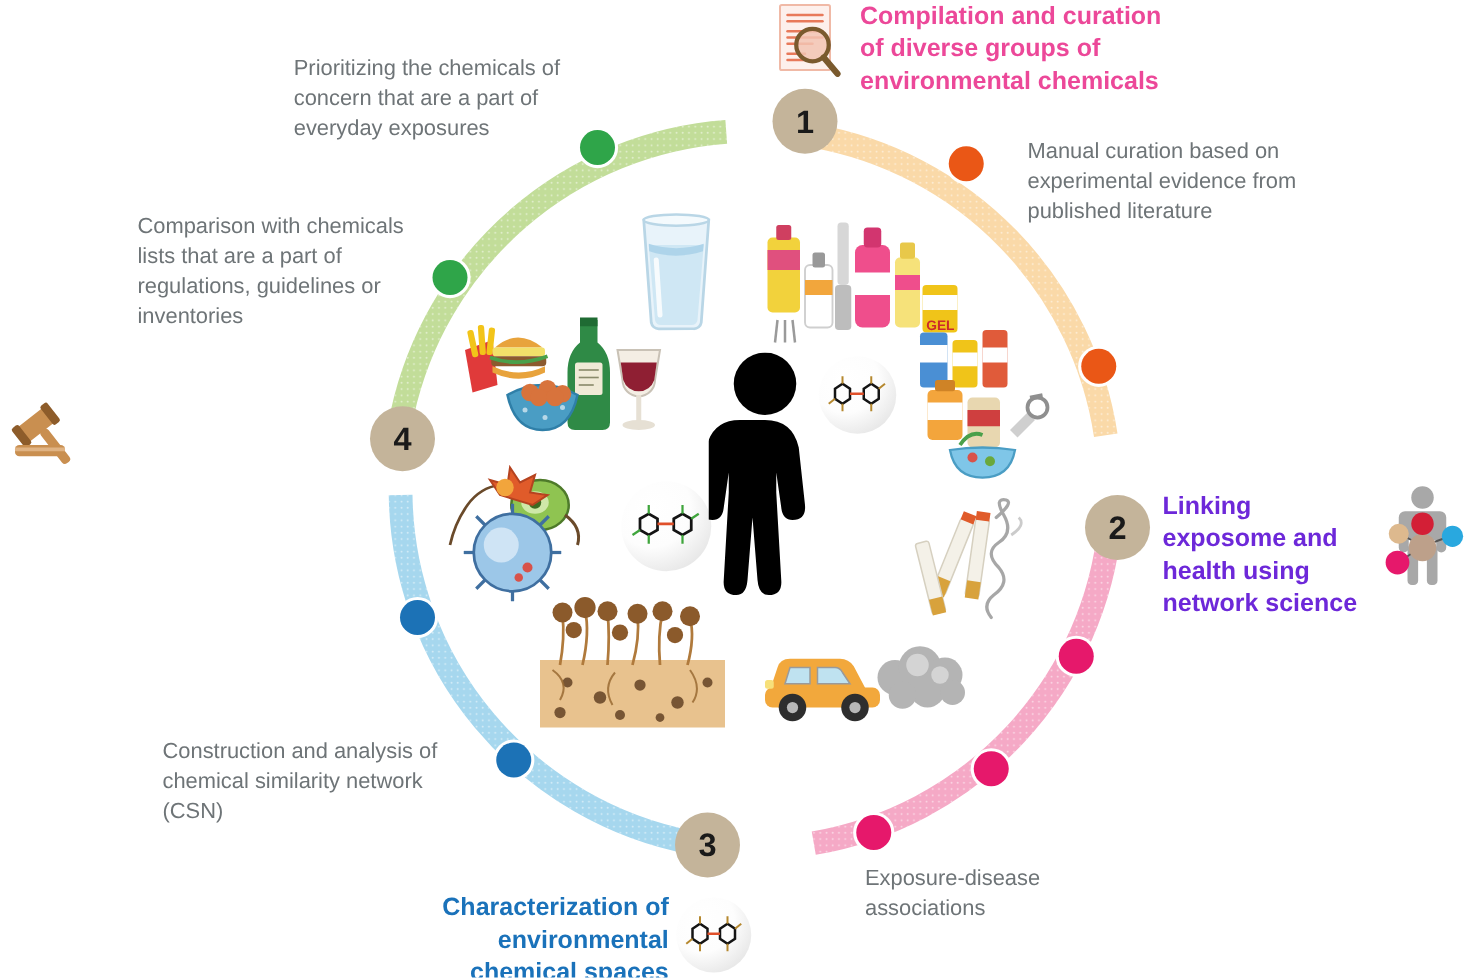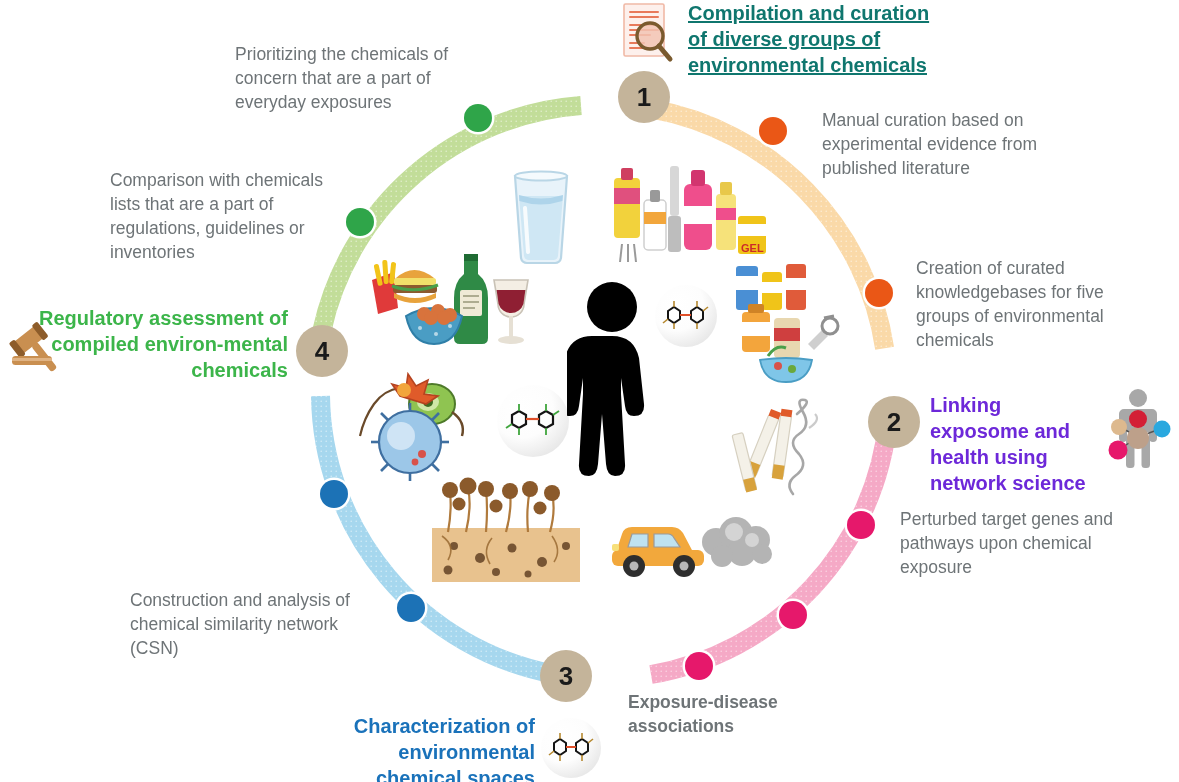--- a/index.html
+++ b/index.html
@@ -106,25 +106,24 @@
         <line x1="10" y1="23" x2="38" y2="23"></line>
           <line x1="10" y1="28" x2="38" y2="28"></line>
         <line x1="10" y1="33" x2="30" y2="33"></line>
           <line x1="10" y1="41" x2="24" y2="41"></line>
         <line x1="10" y1="46" x2="30" y2="46"></line>
       </g>
       <circle cx="30" cy="34" r="13" fill="#f2c4b4" fill-opacity="0.85" stroke="#7a5a2e" stroke-width="3.4"></circle>
       <line x1="39" y1="44" x2="50" y2="57" stroke="#7a5a2e" stroke-width="5" stroke-linecap="round"></line>
     </svg>
   </div>
-  <div class="hdr l" style="left:688px;top:0px;width:250px;color:#0f766e;text-decoration:underline;">Compilation and curation of diverse groups of environmental chemicals</div>
+  <div class="hdr l" style="left:688px;top:0px;width:250px;color:#ec4899;">Compilation and curation of diverse groups of environmental chemicals</div>
 
   <div class="lbl l" style="left:822px;top:108px;width:240px;">Manual curation based on experimental evidence from published literature</div>
 
-  <div class="lbl l" style="left:916px;top:256px;width:215px;">Creation of curated knowledgebases for five groups of environmental chemicals</div>
 
   <div class="hdr l" style="left:930px;top:392px;width:175px;color:#6d28d9;">Linking exposome and health using network science</div>
   <div class="art" style="left:1098px;top:387px;">
     <svg width="80" height="84" viewBox="0 0 80 84">
       <g fill="#a8a8a8">
         <circle cx="40" cy="11" r="9"></circle>
         <path d="M26 22 h28 a5 5 0 0 1 5 5 v24 a4 4 0 0 1 -8 0 v-6 h-22 v6 a4 4 0 0 1 -8 0 v-24 a5 5 0 0 1 5 -5 z"></path>
         <rect x="28" y="49" width="8.5" height="32" rx="3.5"></rect>
         <rect x="43.5" y="49" width="8.5" height="32" rx="3.5"></rect>
       </g>
@@ -135,24 +134,23 @@
           <line x1="40" y1="50" x2="22" y2="62"></line>
       </g>
       <circle cx="40" cy="51" r="11" fill="#bda08a"></circle>
       <circle cx="40" cy="32" r="9" fill="#d31f36"></circle>
       <circle cx="21" cy="40" r="8" fill="#ddb98e"></circle>
       <circle cx="64" cy="42" r="8.5" fill="#29a8df"></circle>
       <circle cx="20" cy="63" r="9.5" fill="#e6186b"></circle>
     </svg>
   </div>
 
-  <div class="lbl l" style="left:900px;top:507px;width:230px;">Perturbed target genes and pathways upon chemical exposure</div>
-
-
-  <div class="lbl l" style="left:628px;top:690px;width:200px;font-weight:bold;">Exposure-disease associations</div>
+
+
+  <div class="lbl l" style="left:692px;top:690px;width:200px;">Exposure-disease associations</div>
 
   <div class="hdr r" style="left:330px;top:713px;width:205px;color:#1a72ba;">Characterization of environmental chemical spaces</div>
   <div class="sphere" style="left:541px;top:718px;width:60px;height:60px;">
     <svg width="60" height="60" viewBox="0 0 60 60">
       <g stroke="#141414" stroke-width="2" fill="none">
         <polygon points="13,25 19,21 25,25 25,33 19,37 13,33"></polygon>
         <polygon points="35,25 41,21 47,25 47,33 41,37 35,33"></polygon>
       </g>
       <path d="M25 29 h10" stroke="#e0502a" stroke-width="2"></path>
       <g stroke="#b5882f" stroke-width="1.6">
@@ -174,37 +172,36 @@
       <g transform="rotate(-38 36 33)">
         <rect x="8" y="14" width="30" height="15" rx="2.5" fill="#c98f50"></rect>
         <rect x="5" y="12" width="7" height="19" rx="2" fill="#8d5c2a"></rect>
         <rect x="34" y="12" width="7" height="19" rx="2" fill="#8d5c2a"></rect>
         <rect x="21" y="28" width="7.5" height="33" rx="3" fill="#c98f50"></rect>
       </g>
       <rect x="2" y="48" width="40" height="9" rx="3.5" fill="#c98f50"></rect>
       <rect x="2" y="50" width="40" height="3" fill="#e0b383"></rect>
     </svg>
   </div>
-  <div class="hdr r" style="left:30px;top:305px;width:258px;color:#3cb54a;">Regulatory assessment of compiled environ-mental chemicals</div>
 
   <div class="lbl r" style="left:110px;top:168px;width:222px;">Comparison with chemicals lists that are a part of regulations, guidelines or inventories</div>
 
   <div class="lbl r" style="left:235px;top:42px;width:225px;">Prioritizing the chemicals of concern that are a part of everyday exposures</div>
 
   <div class="art" style="left:499px;top:168px;">
     <svg width="84" height="100" viewBox="0 0 84 100">
       <path d="M16 8 h52 l-6 82 a6 6 0 0 1 -6 5 h-28 a6 6 0 0 1 -6 -5 z" fill="#e8f3fa" stroke="#b9d6e6" stroke-width="2.2"></path>
       <path d="M20 28 h44 l-5 60 a5 5 0 0 1 -5 4 h-24 a5 5 0 0 1 -5 -4 z" fill="#cfe7f4"></path>
       <path d="M20 27 q22 7 44 0 l-0.6 6 q-22 7 -43 0 z" fill="#aed4ea"></path>
       <path d="M26 40 l3 44" stroke="#ffffff" stroke-width="4" stroke-linecap="round" opacity="0.85"></path>
       <ellipse cx="42" cy="8" rx="26" ry="4.5" fill="#f4fafd" stroke="#b9d6e6" stroke-width="2"></ellipse>
     </svg>
   </div>
 
-  <div class="art" style="left:610px;top:164px;">
+  <div class="art" style="left:610px;top:176px;">
     <svg width="160" height="112" viewBox="0 0 160 112">
       <rect x="4" y="14" width="26" height="60" rx="4" fill="#f2d23c"></rect>
       <rect x="4" y="24" width="26" height="16" fill="#e0507e"></rect>
       <rect x="11" y="4" width="12" height="12" rx="2" fill="#cf3f60"></rect>
       <rect x="34" y="36" width="22" height="50" rx="4" fill="#ffffff" stroke="#cfcfcf" stroke-width="1.5"></rect>
       <rect x="34" y="48" width="22" height="12" fill="#f2a63c"></rect>
       <rect x="40" y="26" width="10" height="12" rx="2" fill="#999"></rect>
       <rect x="60" y="2" width="9" height="50" rx="3" fill="#d7d7d7"></rect>
       <rect x="58" y="52" width="13" height="36" rx="3" fill="#bdbdbd"></rect>
       <rect x="74" y="20" width="28" height="66" rx="6" fill="#ef4e8c"></rect>

